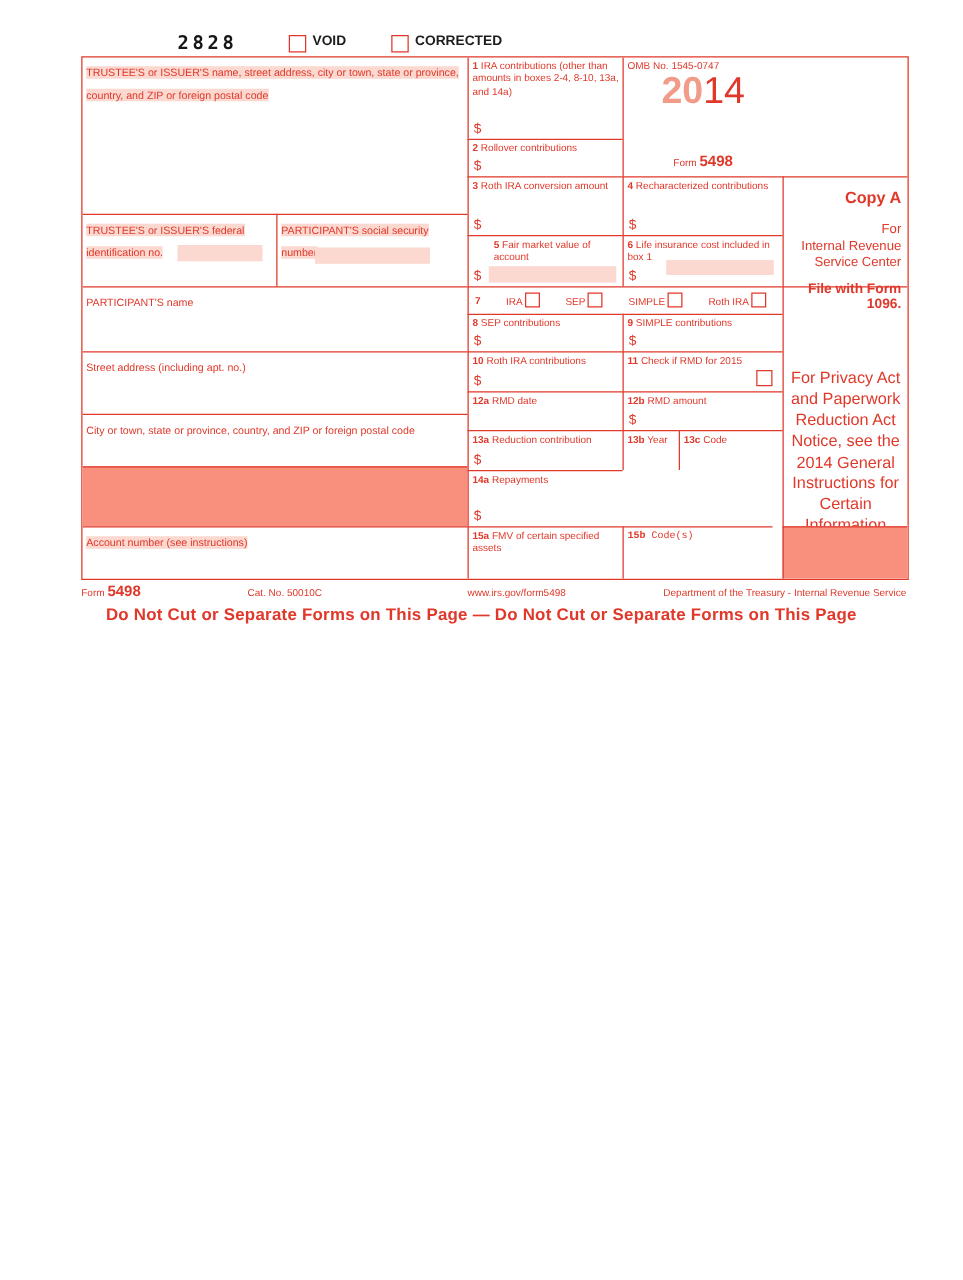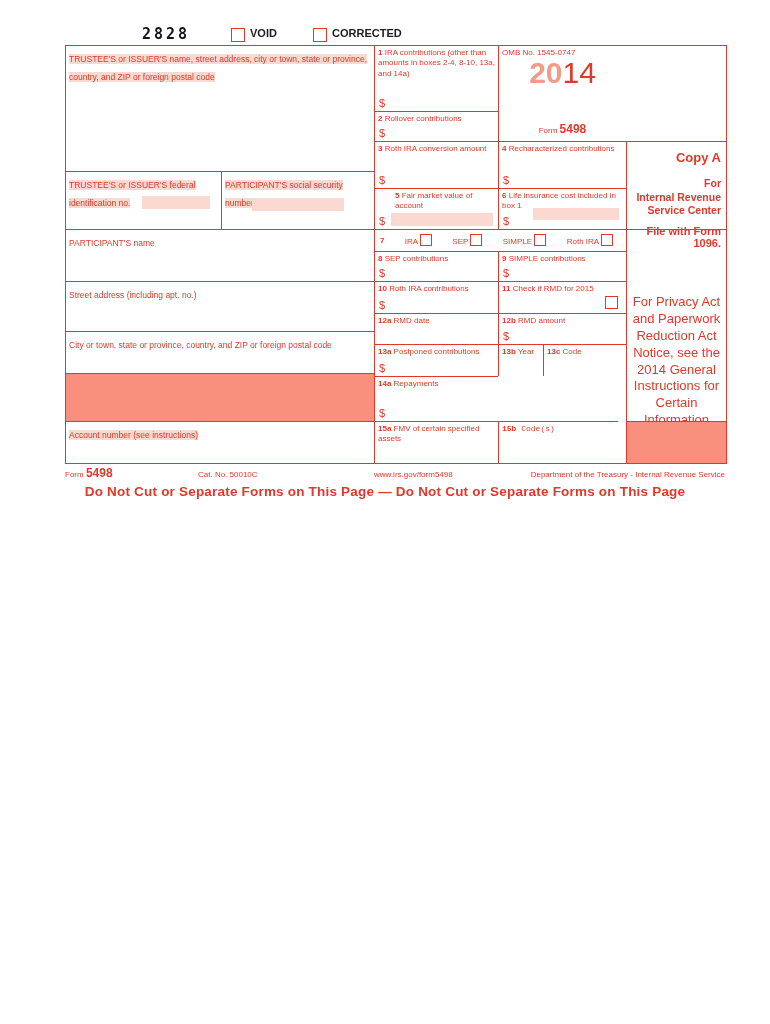--- a/index.html
+++ b/index.html
@@ -37,21 +37,21 @@
   .ombl{font-size:8px;}
   .year{position:absolute;top:12px;left:0;right:0;text-align:center;font-size:30px;line-height:1;}
   .year .y1{color:#f29b89;font-weight:bold;}
   .year .y2{color:var(--red);font-weight:normal;}
   .formline{position:absolute;bottom:5px;left:0;right:0;text-align:center;font-size:8px;}
   .formline b{font-size:12px;}
   .title-cell{font-weight:bold;font-size:13px;line-height:1.3;text-align:right;
               padding:26px 5px 0 2px;}
   .copy-cell{text-align:right;padding:8px 5px 0 2px;}
   .copyA{font-weight:bold;font-size:13px;margin-bottom:12px;}
-  .forline{font-weight:bold;font-size:10.5px;line-height:1.3;}
+  .forline{font-weight:normal;font-size:10.5px;line-height:1.3;}
   .filewith{font-weight:bold;font-size:11px;margin-top:7px;}
   .privacy-cell{font-size:13px;line-height:1.3;text-align:center;padding:64px 2px 0 2px;}
   .ftsmall{font-size:8px;}
   .ftform b{font-size:12px;}
   .cutline{position:absolute;left:0;top:484px;width:770px;text-align:center;
            font-weight:bold;font-size:13.5px;color:var(--red);letter-spacing:0.2px;}
 </style>
 </head>
 <body>
 
@@ -172,21 +172,21 @@
     <div class="cell" style="left:308px;top:267px;width:124px;height:31px;">
       <div class="lbl"><b>12a</b> <span>RMD date</span></div>
     </div>
 
     <div class="cell" style="left:432px;top:267px;width:128px;height:31px;">
       <div class="lbl"><b>12b</b> <span>RMD amount</span></div>
       <div class="amt">$</div>
     </div>
 
     <div class="cell" style="left:308px;top:298px;width:124px;height:32px;">
-      <div class="lbl"><b>13a</b> <span>Postponed contributions</span></div>
+      <div class="lbl"><b>13a</b> <span>Reduction contribution</span></div>
       <div class="amt">$</div>
     </div>
 
     <div class="cell" style="left:432px;top:298px;width:45px;height:32px;">
       <div class="lbl"><b>13b</b> <span>Year</span></div>
     </div>
 
     <div class="cell" style="left:477px;top:298px;width:83px;height:32px;">
       <div class="lbl"><b>13c</b> <span>Code</span></div>
     </div>

